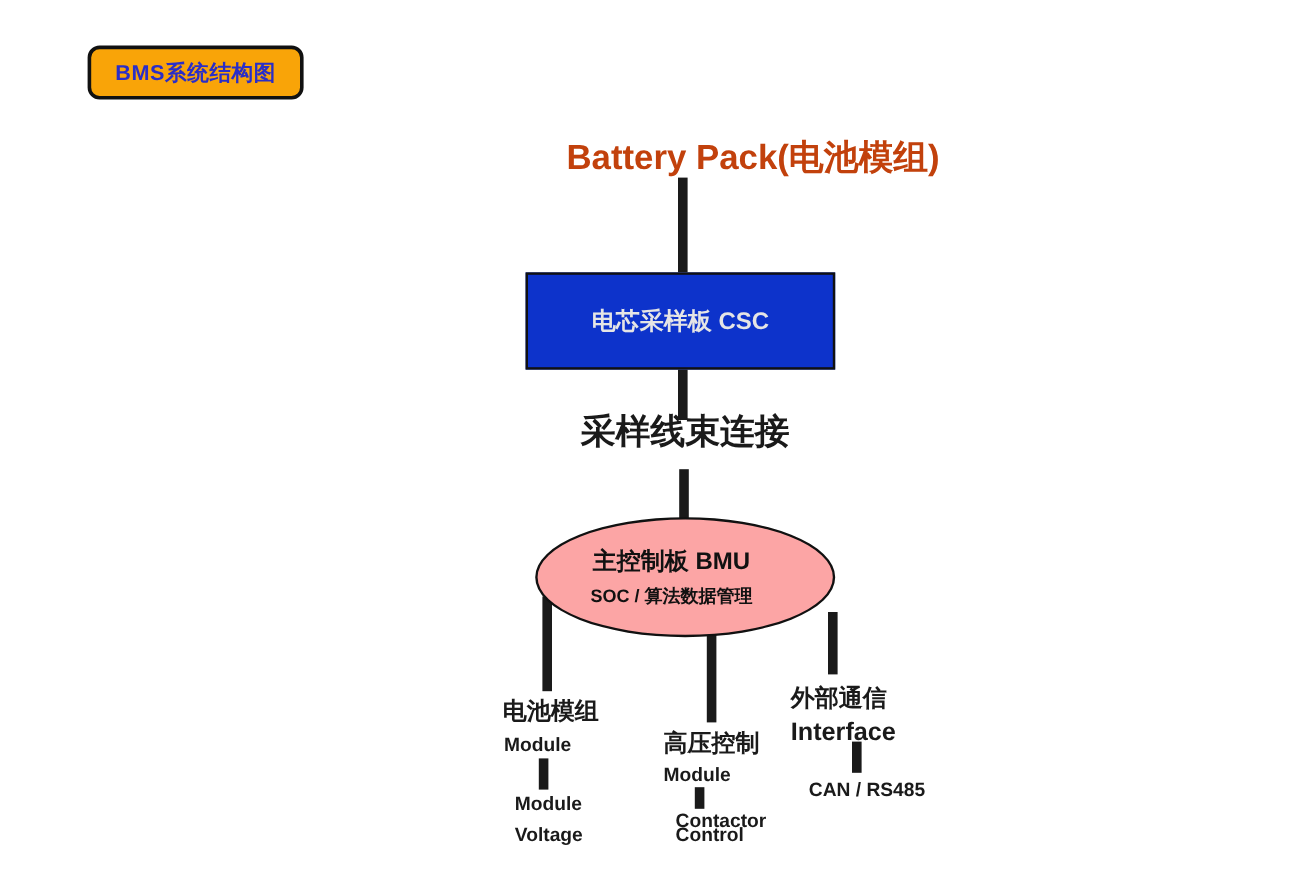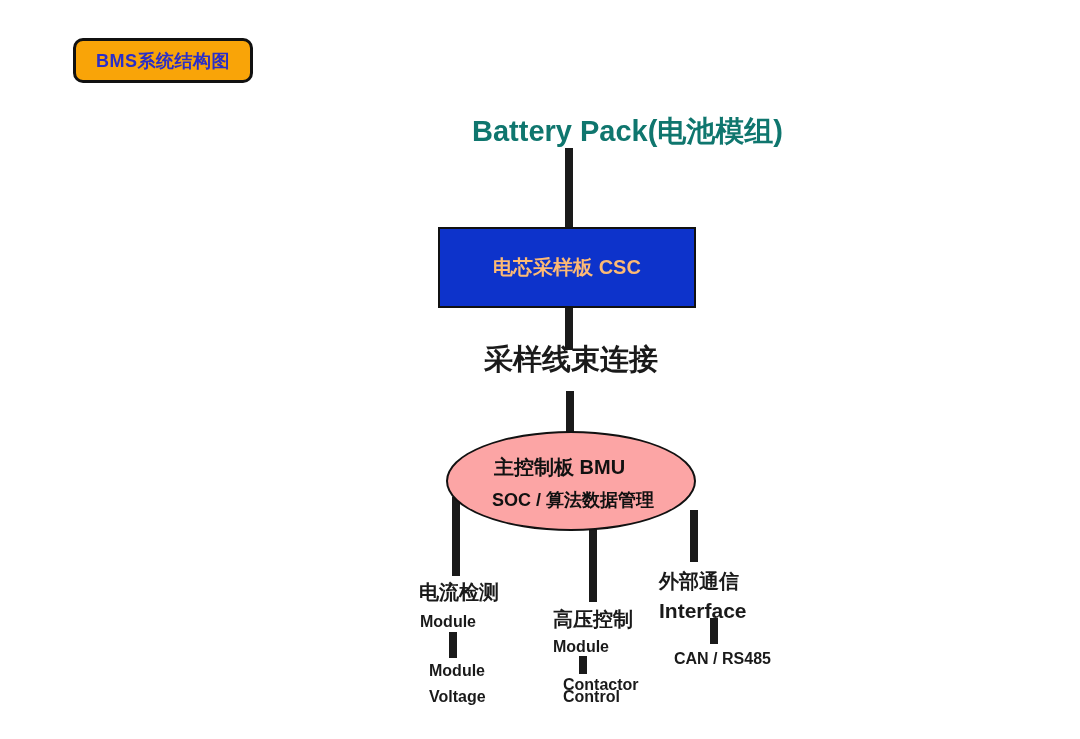--- a/index.html
+++ b/index.html
@@ -27,21 +27,21 @@
     display: flex; align-items: center; justify-content: center;
     color: #2a2ec8;
     font-size: 18px;
     letter-spacing: 0.5px;
   }
   
   .title {
     position: absolute;
     left: 460px; top: 100px;
     font-size: 29px;
-    color: #0f766e;
+    color: #c2410c;
     white-space: nowrap;
   }
   
   .vline {
     position: absolute;
     width: 2px;
     background: #1a1a1a;
   }
   .l-title-box   { left: 557px; top: 140px; height: 79px; }
   .l-box-harness { left: 557px; top: 300px; height: 42px; }
@@ -52,21 +52,21 @@
   .l-sub-left   { left: 441px; top: 624px; height: 26px; }
   .l-sub-center { left: 571px; top: 648px; height: 18px; }
   .l-sub-right  { left: 702px; top: 610px; height: 26px; }
   
   .csc-box {
     position: absolute;
     left: 430px; top: 219px;
     width: 258px; height: 81px;
     background: #0d33cb;
     border: 2px solid #111111;
-    color: #fdba74;
+    color: #e5e5e5;
     display: flex; flex-direction: column;
     align-items: center; justify-content: space-evenly;
     font-size: 20px;
     text-align: center;
   }
   
   .harness {
     position: absolute;
     left: 472px; top: 328px;
     font-size: 29px;
@@ -76,21 +76,21 @@
   .bmu {
     position: absolute;
     left: 438px; top: 423px;
     width: 250px; height: 100px;
     background: #fca5a5;
     border: 2.5px solid #111111;
     border-radius: 50%;
     color: #111111;
   }
   .bmu .row1 { position: absolute; left: 42px; top: 17px; font-size: 20px; white-space: nowrap; }
-  .bmu .row2 { position: absolute; left: 40px; top: 51px; font-size: 18px; white-space: nowrap; }
+  .bmu .row2 { position: absolute; left: 40px; top: 51px; font-size: 15px; white-space: nowrap; }
   
   .lbl { position: absolute; white-space: nowrap; color: #1a1a1a; }
   .cn  { font-size: 20px; }
   .en  { font-size: 16px; }
   .sub { font-size: 16px; }
   .cur-cn   { left: 407px; top: 567px; }
   .cur-en   { left: 408px; top: 601px; }
   .cur-sub1 { left: 417px; top: 650px; }
   .cur-sub2 { left: 417px; top: 676px; }
   .hv-cn   { left: 541px; top: 594px; }
@@ -126,21 +126,21 @@
     <div>电芯采样板 CSC</div>
   </div>
 
   <div class="harness">采样线束连接</div>
 
   <div class="bmu">
     <div class="row1">主控制板 BMU</div>
     <div class="row2">SOC / 算法数据管理</div>
   </div>
 
-  <div class="lbl cn cur-cn">电流检测</div>
+  <div class="lbl cn cur-cn">电池模组</div>
   <div class="lbl en cur-en">Module</div>
   <div class="lbl sub cur-sub1">Module</div>
   <div class="lbl sub cur-sub2">Voltage</div>
 
   <div class="lbl cn hv-cn">高压控制</div>
   <div class="lbl en hv-en">Module</div>
   <div class="lbl sub hv-sub1">Contactor</div>
   <div class="lbl sub hv-sub2">Control</div>
 
   <div class="lbl cn comm-cn">外部通信</div>

